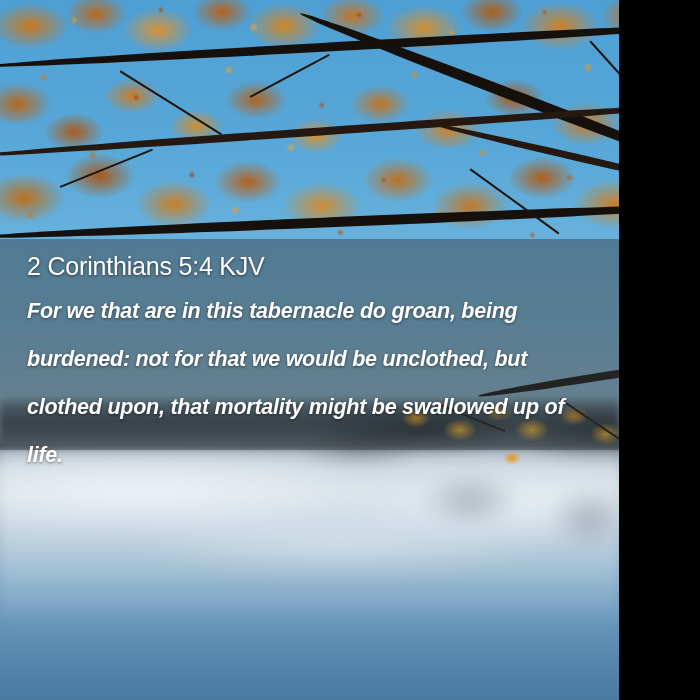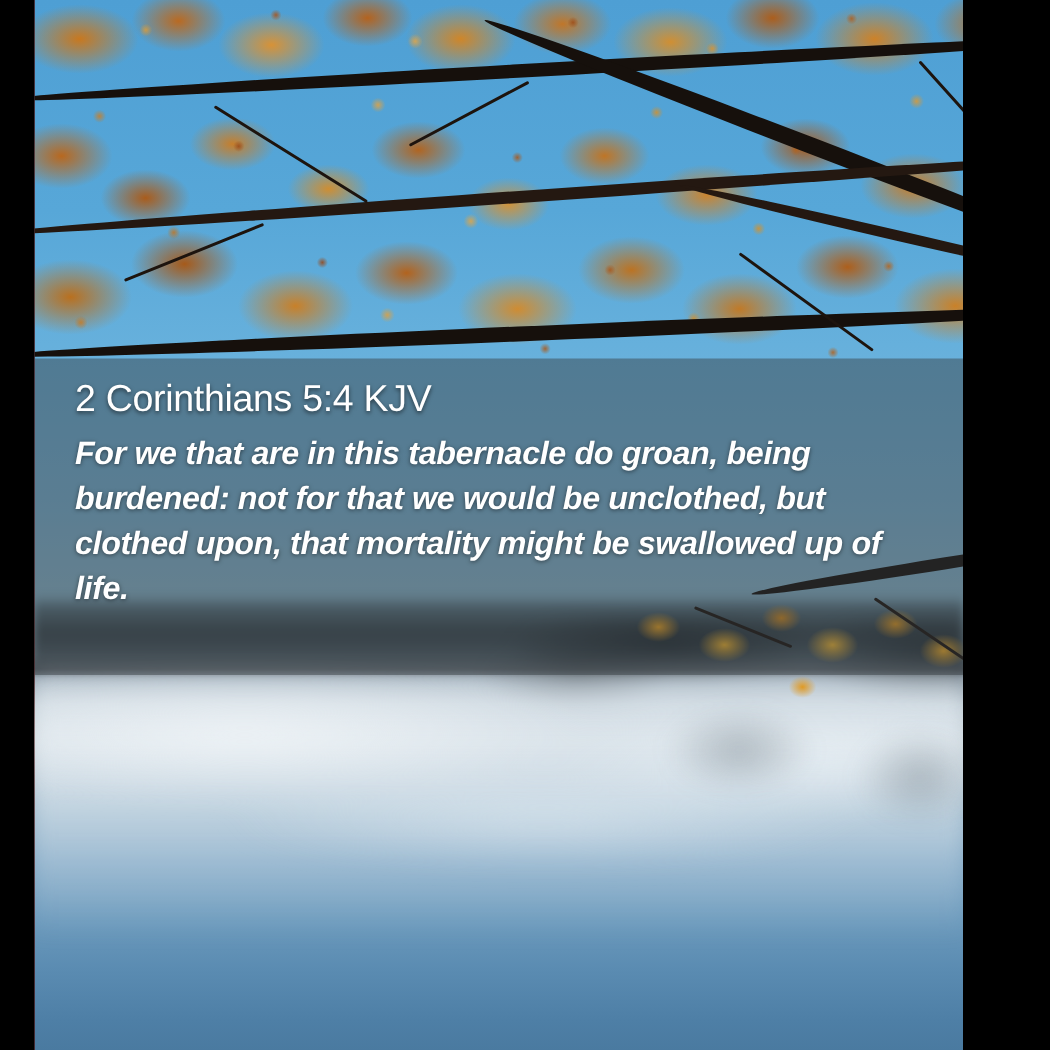--- a/index.html
+++ b/index.html
@@ -9,22 +9,21 @@
   }
   body {
     font-family: "Liberation Sans", sans-serif;
   }
 
   #verse-card {
     position: relative;
     width: 619px;
     height: 700px;
     overflow: hidden;
-    background: #7f1d1d;
-    margin-left: 23px;
+    background: #1d4ed8;
   }
 
   
   .photo {
     position: absolute;
     inset: 0;
   }
 
   
   .sky-lake {
@@ -275,21 +274,21 @@
     margin: 0 0 5px 0;
     text-shadow: 0 1px 3px rgba(0,0,0,0.55);
     white-space: nowrap;
   }
 
   .verse-body {
     font-family: "Liberation Sans", sans-serif;
     font-size: 21.5px;
     font-style: italic;
     font-weight: bold;
-    line-height: 30px;
+    line-height: 48px;
     letter-spacing: -0.25px;
     margin: 0;
     text-shadow: 0 1px 3px rgba(0,0,0,0.5);
   }
 </style>
 </head>
 <body>
 
 <div id="verse-card">
 

